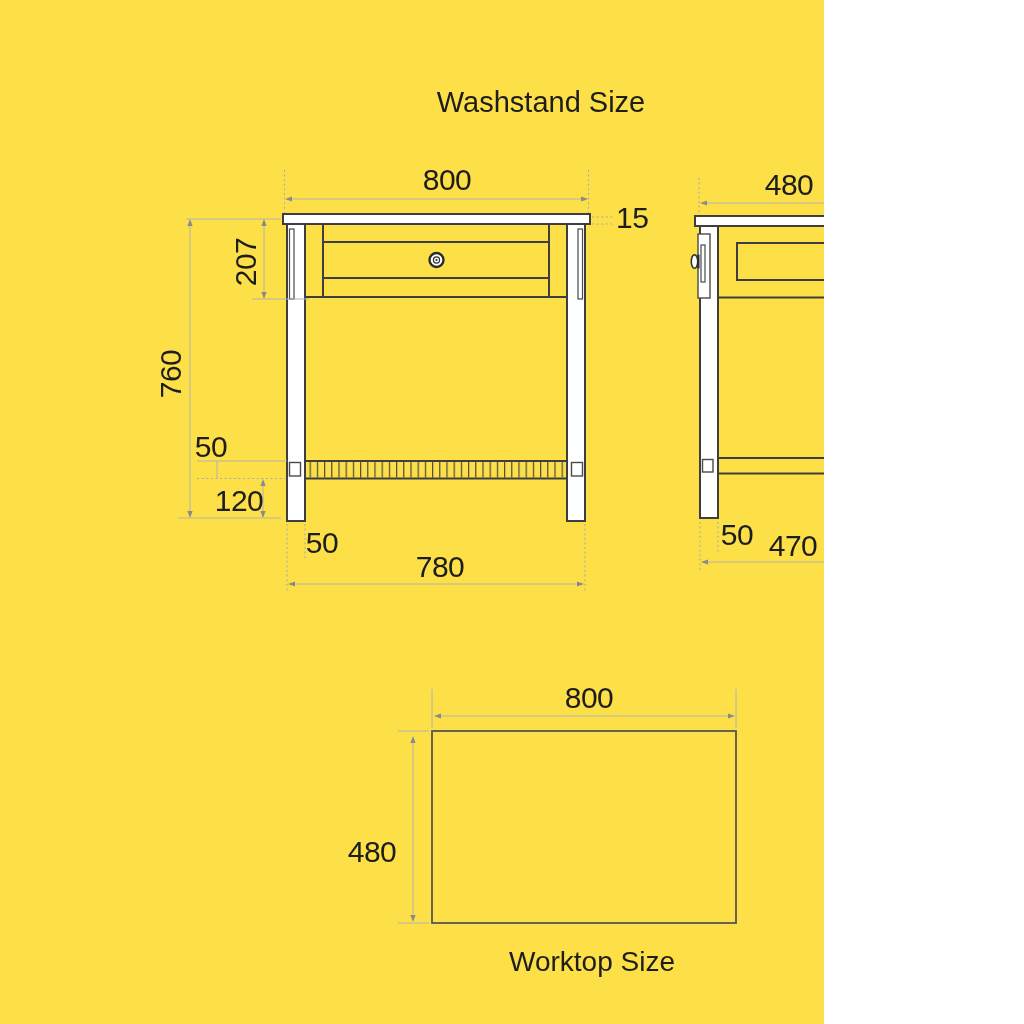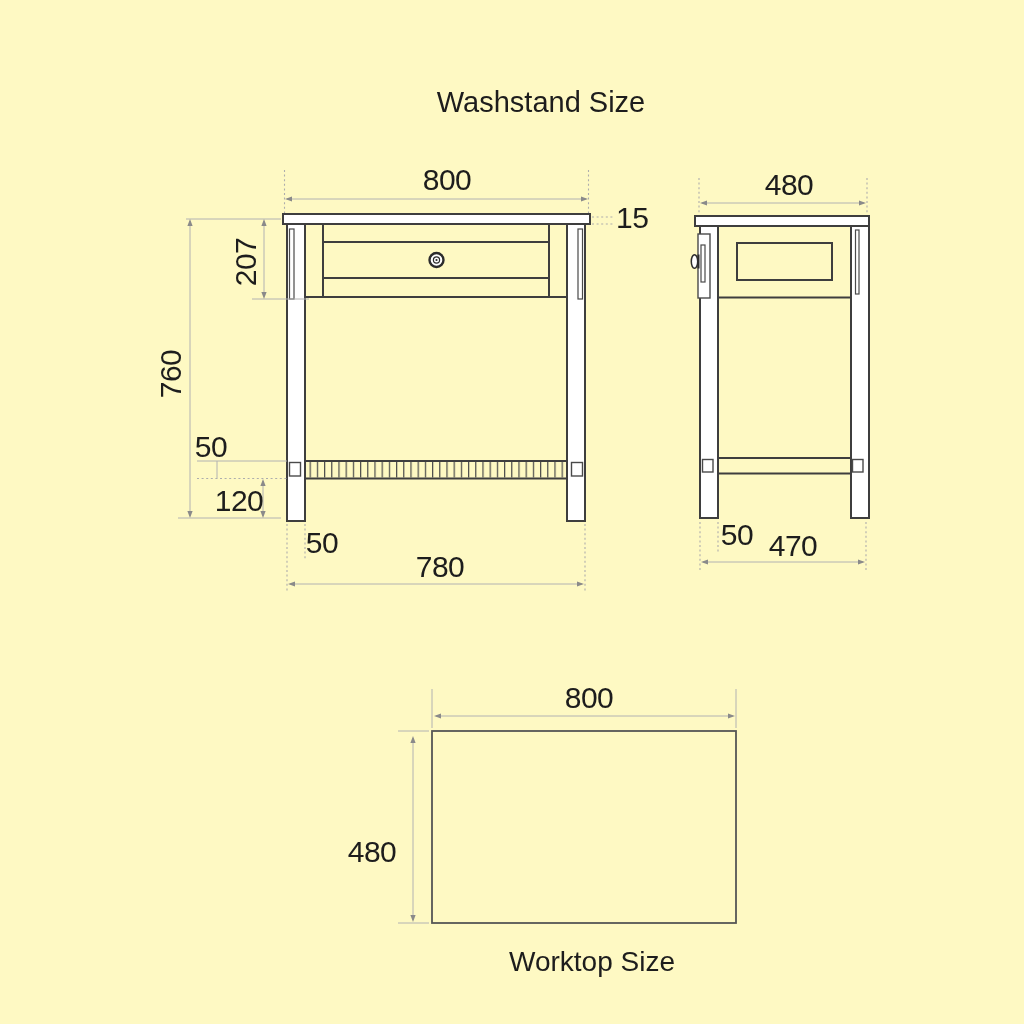--- a/index.html
+++ b/index.html
@@ -1,16 +1,16 @@
 <!DOCTYPE html>
 <html><head>
 <meta charset="utf-8">
 <style>
   html,body{margin:0;padding:0;background:#ffffff;}
-  .frame{position:relative;width:1024px;height:1024px;background:#fef9c3;overflow:hidden;
+  .frame{position:relative;width:824px;height:1024px;background:#fde047;overflow:hidden;
          font-family:"Liberation Sans",sans-serif;}
   svg{display:block;}
   
   .f   {stroke:#3e3e3e;stroke-width:2;fill:none;}
   .fw  {stroke:#3e3e3e;stroke-width:2;fill:#ffffff;}
   .fthin{stroke:#4a4a4a;stroke-width:1.2;fill:none;}
   .fthinw{stroke:#4a4a4a;stroke-width:1.4;fill:#ffffff;}
   .wt  {stroke:#565656;stroke-width:1.8;fill:none;}
   
   .dim {stroke:#b2b2b2;stroke-width:1;fill:none;}

